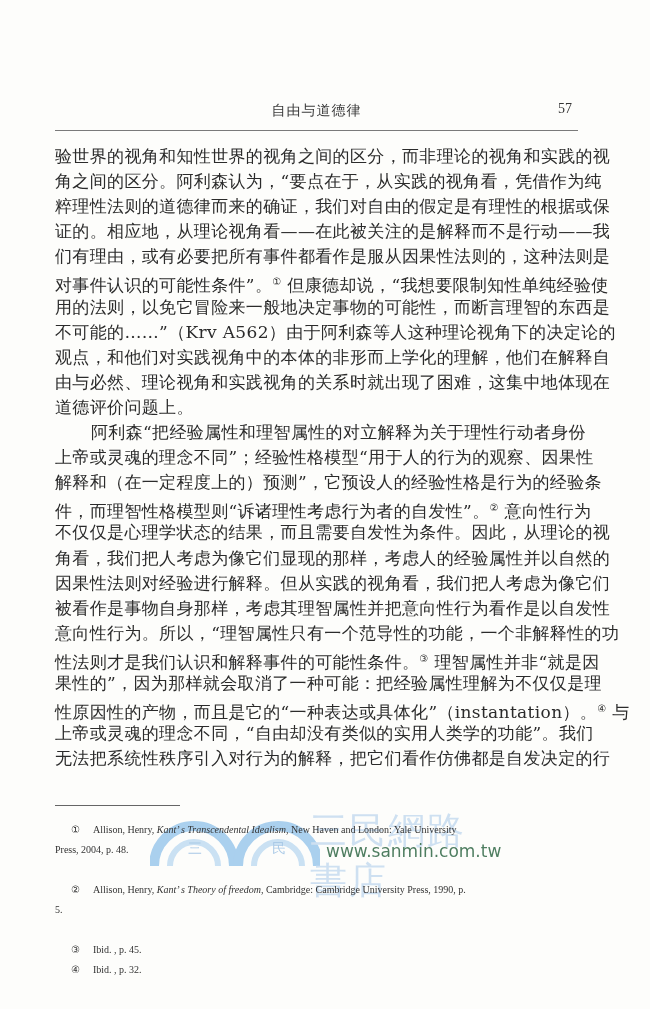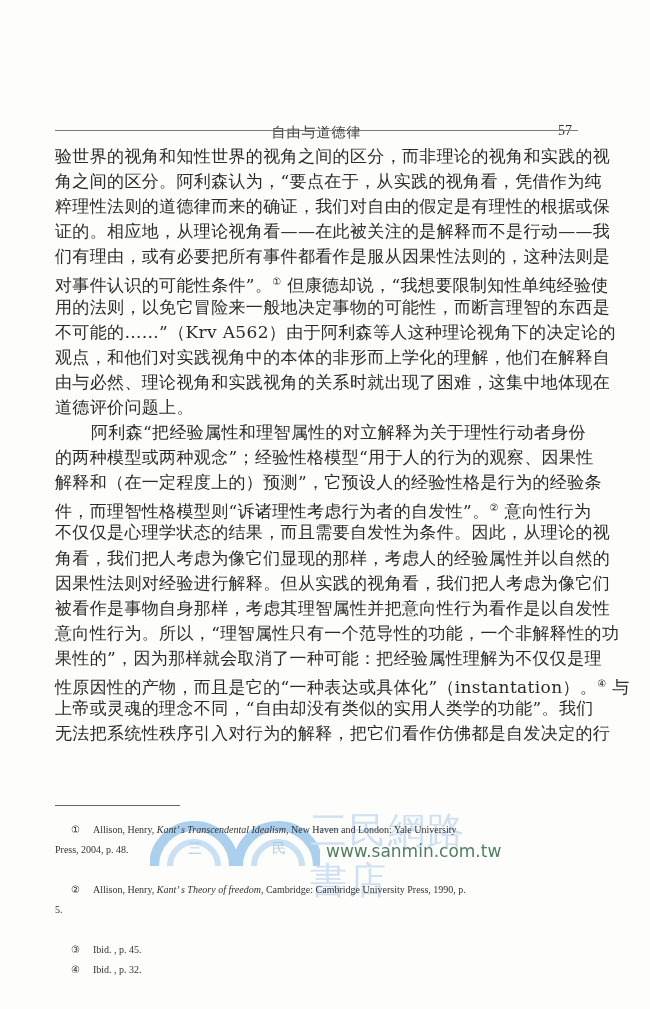--- a/index.html
+++ b/index.html
@@ -4,21 +4,21 @@
 <style>
   html, body { margin: 0; padding: 0; }
   body {
     width: 650px; height: 1009px;
     background: #fdfdfb;
     position: relative; overflow: hidden;
     color: #2b2b2b;
     font-family: "DejaVu Serif", "Liberation Serif", serif;
   }
   .running-head {
-    position: absolute; left: 55px; top: 124px; width: 523px; height: 22px;
+    position: absolute; left: 55px; top: 102px; width: 523px; height: 22px;
   }
   .running-title {
     position: absolute; left: 0; right: 0; top: 0; text-align: center;
     font-size: 14px; color: #3a3a3a; letter-spacing: 1px;
   }
   .page-number {
     position: absolute; right: 6px; top: -1px;
     font-family: "Liberation Serif", serif; font-size: 14px; color: #333;
   }
   .head-rule {
@@ -80,28 +80,29 @@
   <div class="line">粹理性法则的道德律而来的确证，我们对自由的假定是有理性的根据或保</div>
   <div class="line">证的。相应地，从理论视角看——在此被关注的是解释而不是行动——我</div>
   <div class="line">们有理由，或有必要把所有事件都看作是服从因果性法则的，这种法则是</div>
   <div class="line"><span>对事件认识的可能性条件”。</span><sup class="fnref">①</sup><span> 但康德却说，“我想要限制知性单纯经验使</span></div>
   <div class="line">用的法则，以免它冒险来一般地决定事物的可能性，而断言理智的东西是</div>
   <div class="line">不可能的……”（Krv A562）由于阿利森等人这种理论视角下的决定论的</div>
   <div class="line">观点，和他们对实践视角中的本体的非形而上学化的理解，他们在解释自</div>
   <div class="line">由与必然、理论视角和实践视角的关系时就出现了困难，这集中地体现在</div>
   <div class="line last">道德评价问题上。</div>
   <div class="line indent">阿利森“把经验属性和理智属性的对立解释为关于理性行动者身份</div>
-  <div class="line">的两种模型或两种观念”；经验性格模型“用于人的行为的观察、因果性</div>
+  <div class="line">上帝或灵魂的理念不同”；经验性格模型“用于人的行为的观察、因果性</div>
   <div class="line">解释和（在一定程度上的）预测”，它预设人的经验性格是行为的经验条</div>
   <div class="line"><span>件，而理智性格模型则“诉诸理性考虑行为者的自发性”。</span><sup class="fnref">②</sup><span> 意向性行为</span></div>
   <div class="line">不仅仅是心理学状态的结果，而且需要自发性为条件。因此，从理论的视</div>
   <div class="line">角看，我们把人考虑为像它们显现的那样，考虑人的经验属性并以自然的</div>
   <div class="line">因果性法则对经验进行解释。但从实践的视角看，我们把人考虑为像它们</div>
   <div class="line">被看作是事物自身那样，考虑其理智属性并把意向性行为看作是以自发性</div>
   <div class="line">意向性行为。所以，“理智属性只有一个范导性的功能，一个非解释性的功</div>
+  <div class="line"><span>性法则才是我们认识和解释事件的可能性条件。</span><sup class="fnref">③</sup><span> 理智属性并非“就是因</span></div>
   <div class="line">果性的”，因为那样就会取消了一种可能：把经验属性理解为不仅仅是理</div>
   <div class="line"><span>性原因性的产物，而且是它的“一种表达或具体化”（instantation）。</span><sup class="fnref">④</sup><span> 与</span></div>
   <div class="line">上帝或灵魂的理念不同，“自由却没有类似的实用人类学的功能”。我们</div>
   <div class="line">无法把系统性秩序引入对行为的解释，把它们看作仿佛都是自发决定的行</div>
 </div>
 
 <div class="footnote-rule"></div>
 
 <div class="watermark">
   <svg class="wm-arcs" width="170" height="60" viewBox="0 0 170 60">

